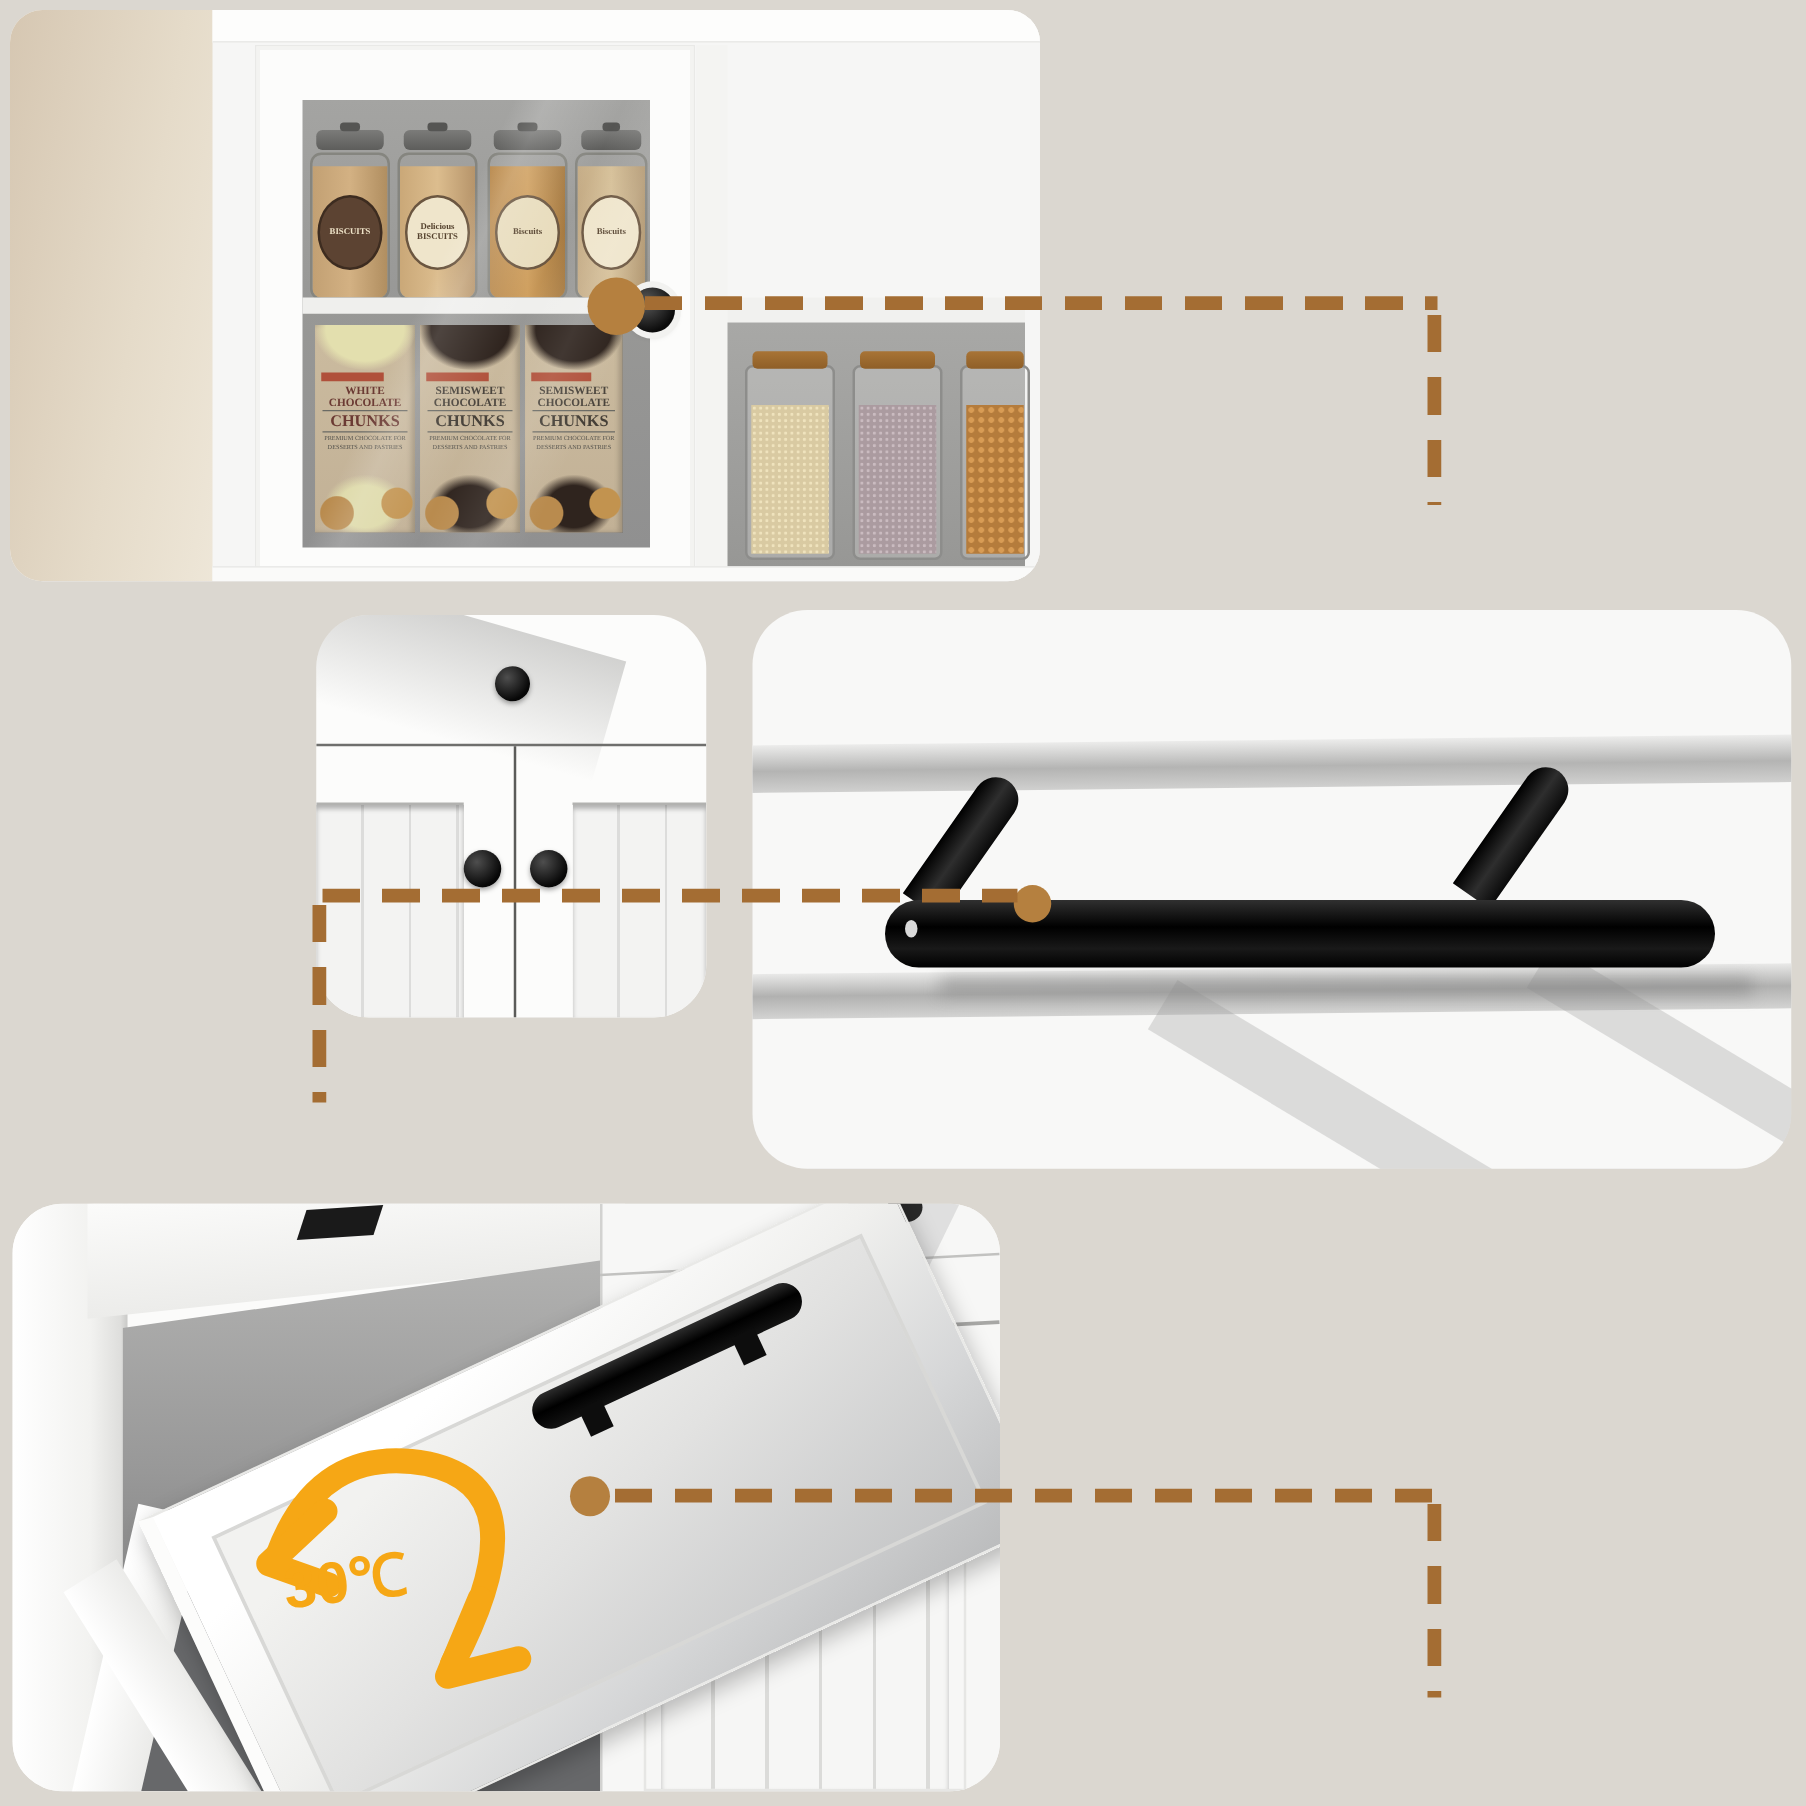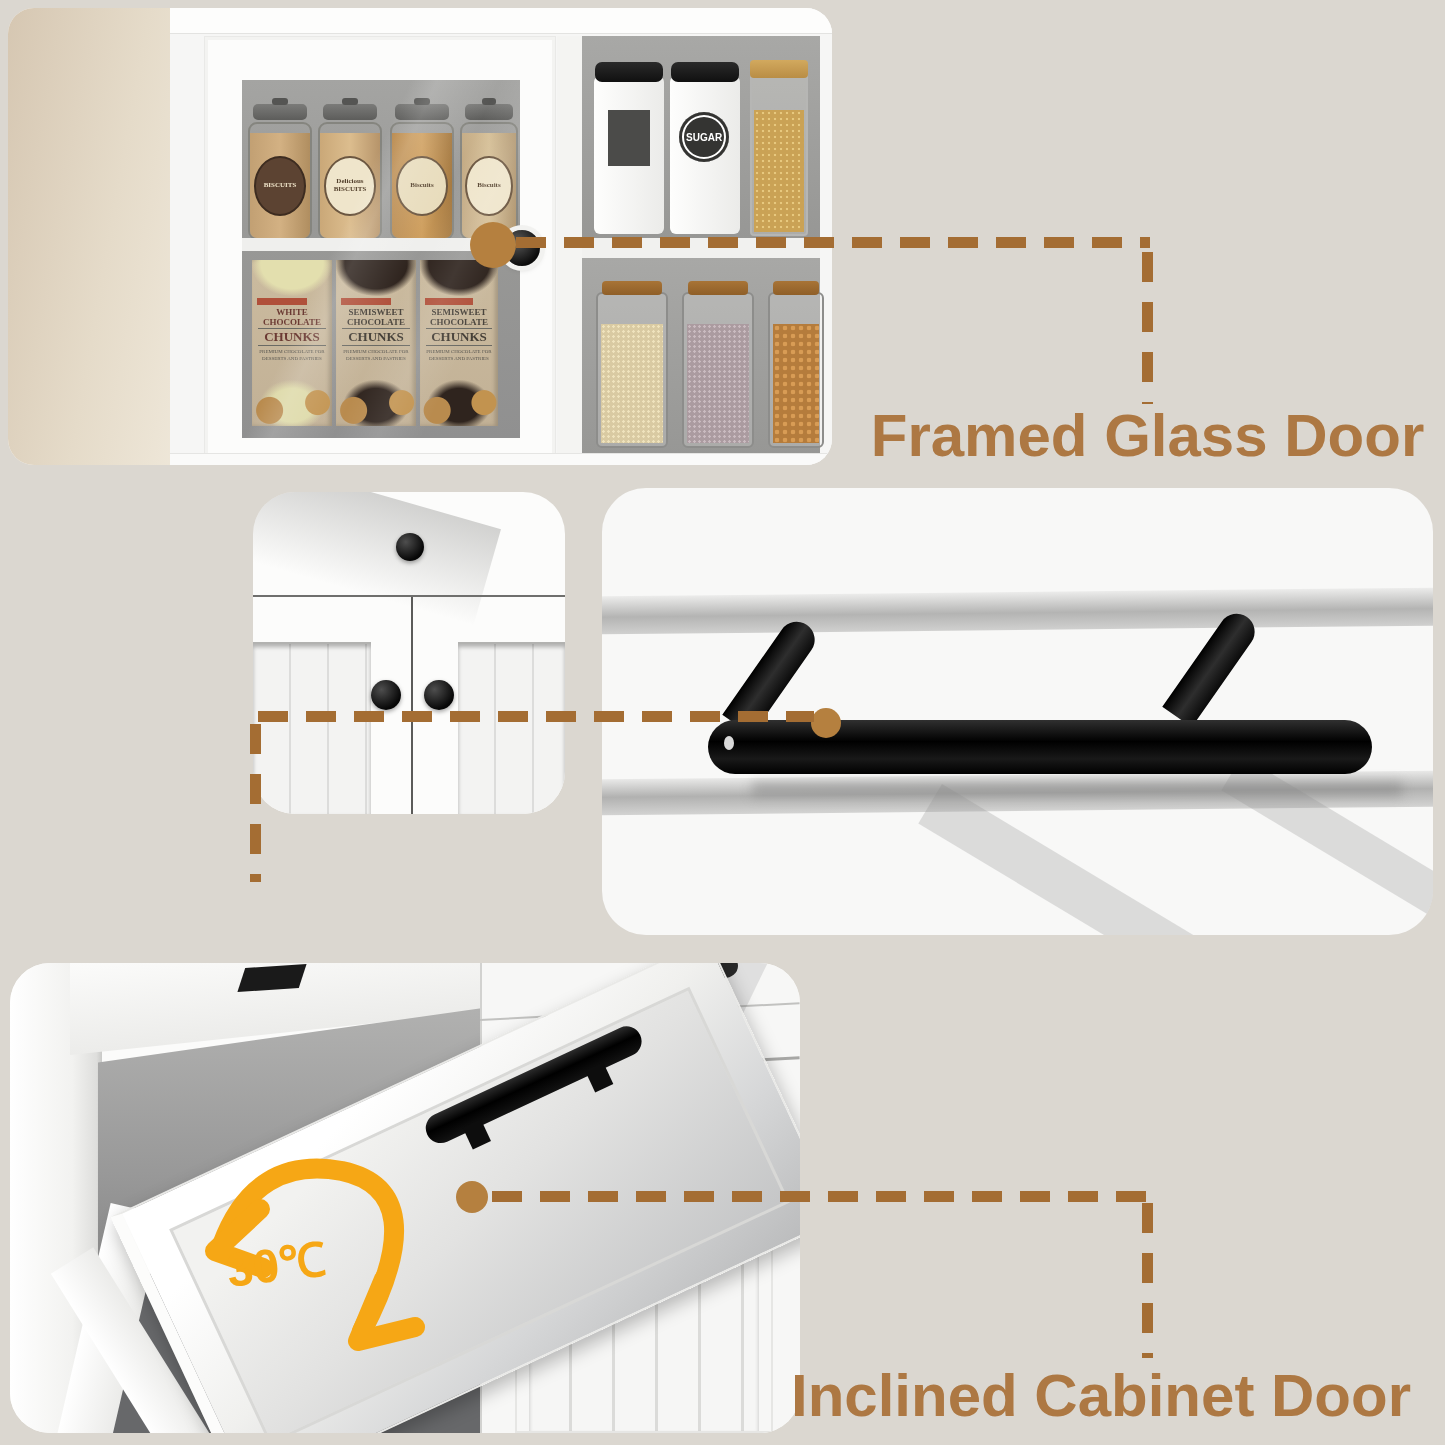--- a/index.html
+++ b/index.html
@@ -219,34 +219,20 @@
       <div class="t2">CHOCOLATE</div>
       <div class="t3">CHUNKS</div>
       <div class="sub">PREMIUM CHOCOLATE FOR DESSERTS AND PASTRIES</div>
       <div class="cookies"></div>
     </div>
 
     <div class="gref"></div>
     <div class="dknob"></div>
 
     <div class="divider"></div>
-    <div class="opening op1">
-      <div class="can" style="left:12px">
-        <div class="clid"></div>
-        <div class="sq"></div>
-      </div>
-      <div class="can" style="left:88px">
-        <div class="clid"></div>
-        <div class="badge">SUGAR</div>
-      </div>
-      <div class="ojar">
-        <div class="blid"></div>
-        <div class="ofill"></div>
-      </div>
-    </div>
     <div class="mid-shelf"></div>
     <div class="opening op2">
       <div class="sjar" style="left:14px;width:72px">
         <div class="wlid"></div>
         <div class="sfill f-rice"></div>
       </div>
       <div class="sjar" style="left:100px;width:72px">
         <div class="wlid"></div>
         <div class="sfill f-mauve"></div>
       </div>
@@ -306,24 +292,22 @@
       <path d="M 212 282 Q 245 192 332 208 Q 425 228 352 368" fill="none" stroke="#f6a715" stroke-width="20" stroke-linecap="round"></path>
       <path d="M 250 246 L 205 288 L 253 305" fill="none" stroke="#f6a715" stroke-width="20" stroke-linecap="round" stroke-linejoin="round"></path>
       <path d="M 374 316 L 348 378 L 405 364" fill="none" stroke="#f6a715" stroke-width="20" stroke-linecap="round" stroke-linejoin="round"></path>
     </svg>
     <div class="deg">30℃</div>
   </div>
 
   <div class="dot" style="left:470px;top:222px;width:46px;height:46px"></div>
   <div class="lead-h" style="left:516px;top:237px;width:634px"></div>
   <div class="lead-v" style="left:1142px;top:252px;height:152px"></div>
-  <div class="callout" style="left:860px;top:406px;width:575px">Framed Glass Door</div>
 
   <div class="dot" style="left:811px;top:708px;width:30px;height:30px"></div>
   <div class="lead-h" style="left:258px;top:711px;width:556px"></div>
   <div class="lead-v" style="left:250px;top:724px;height:158px"></div>
 
   <div class="dot" style="left:456px;top:1181px;width:32px;height:32px"></div>
   <div class="lead-h" style="left:492px;top:1191px;width:658px"></div>
   <div class="lead-v" style="left:1142px;top:1203px;height:155px"></div>
-  <div class="callout" style="left:765px;top:1366px;width:672px">Inclined Cabinet Door</div>
 
 </div>
 
 </body></html>

